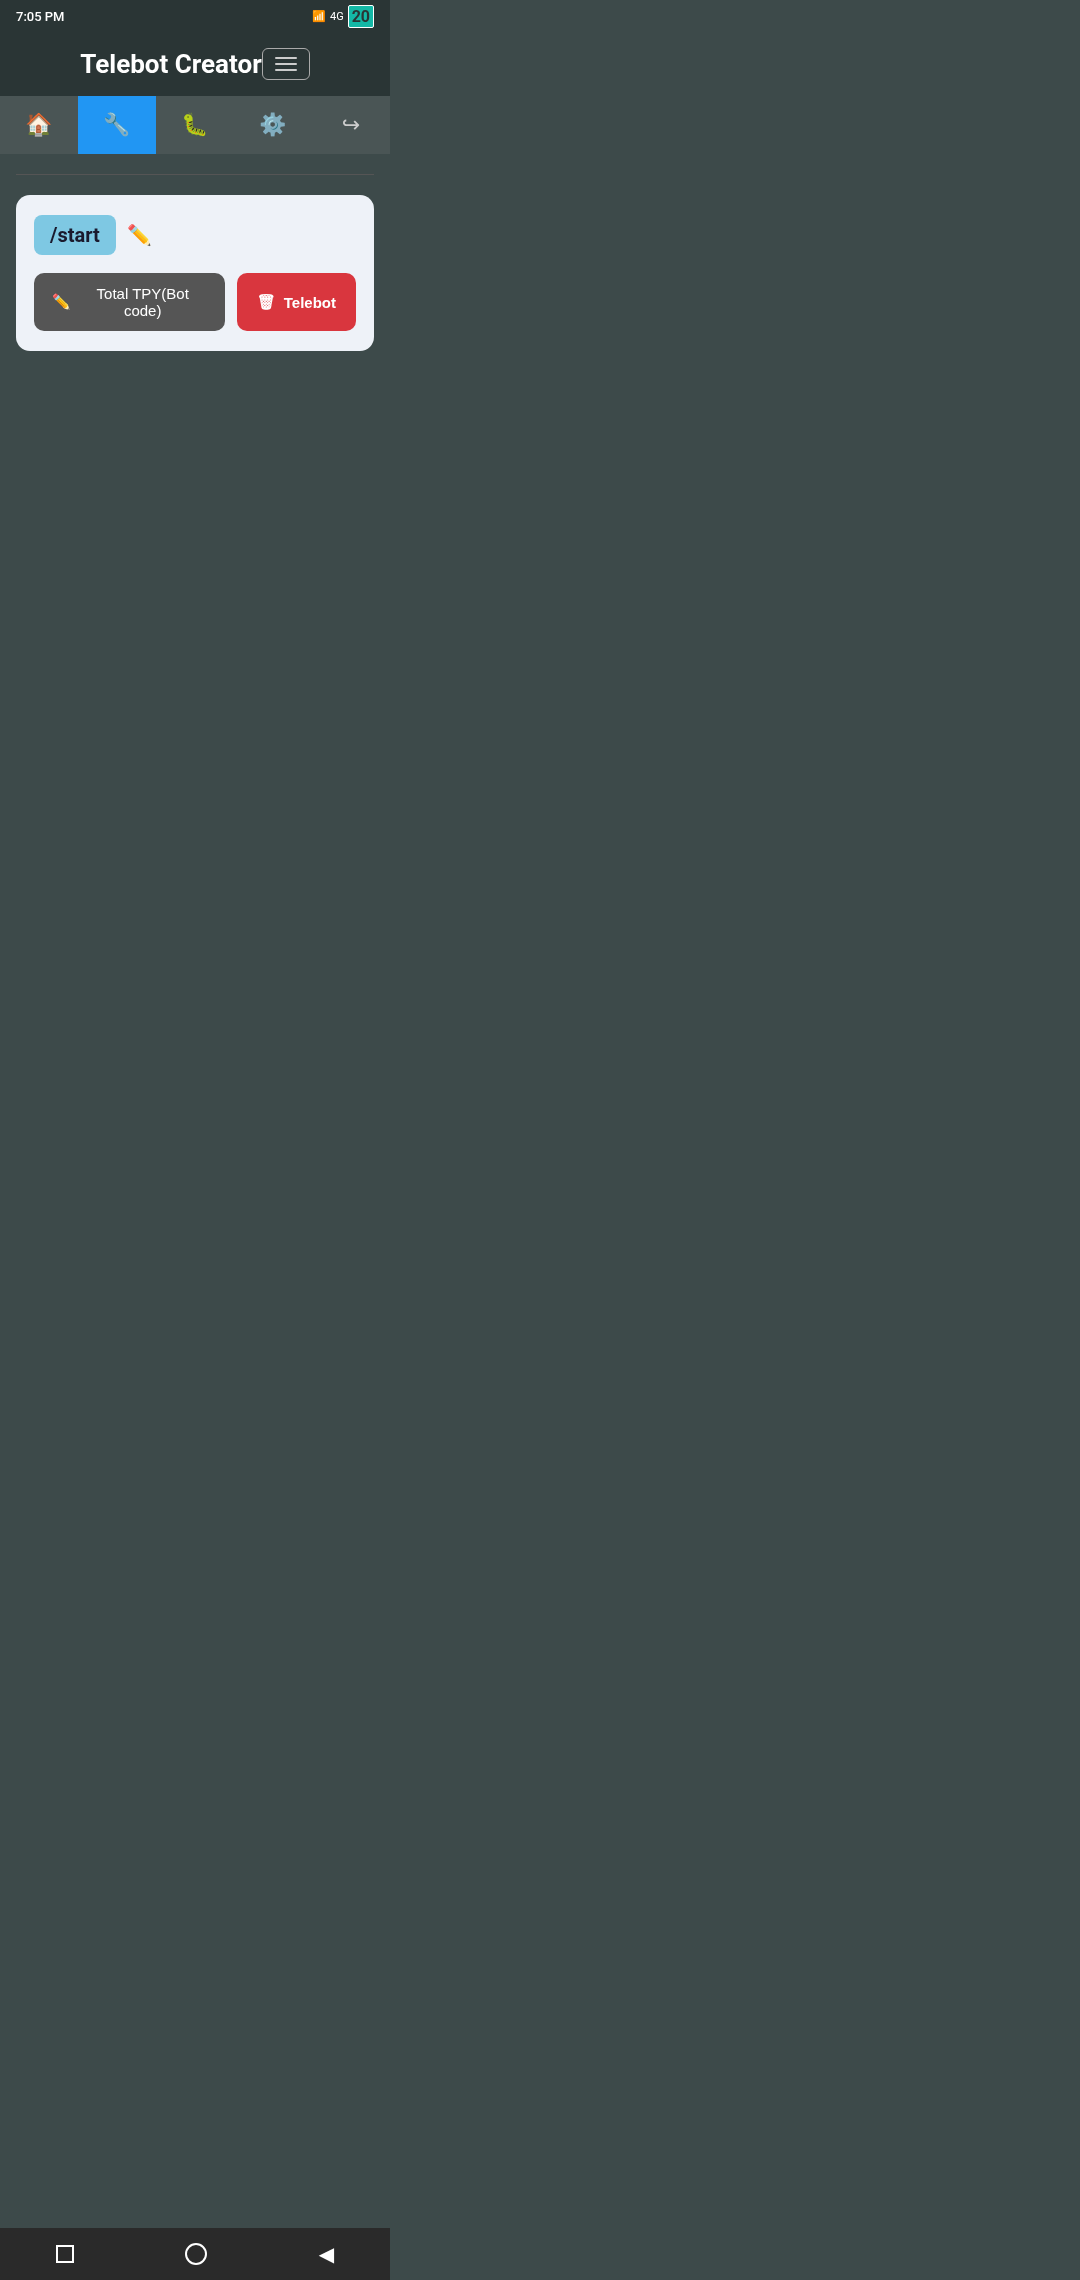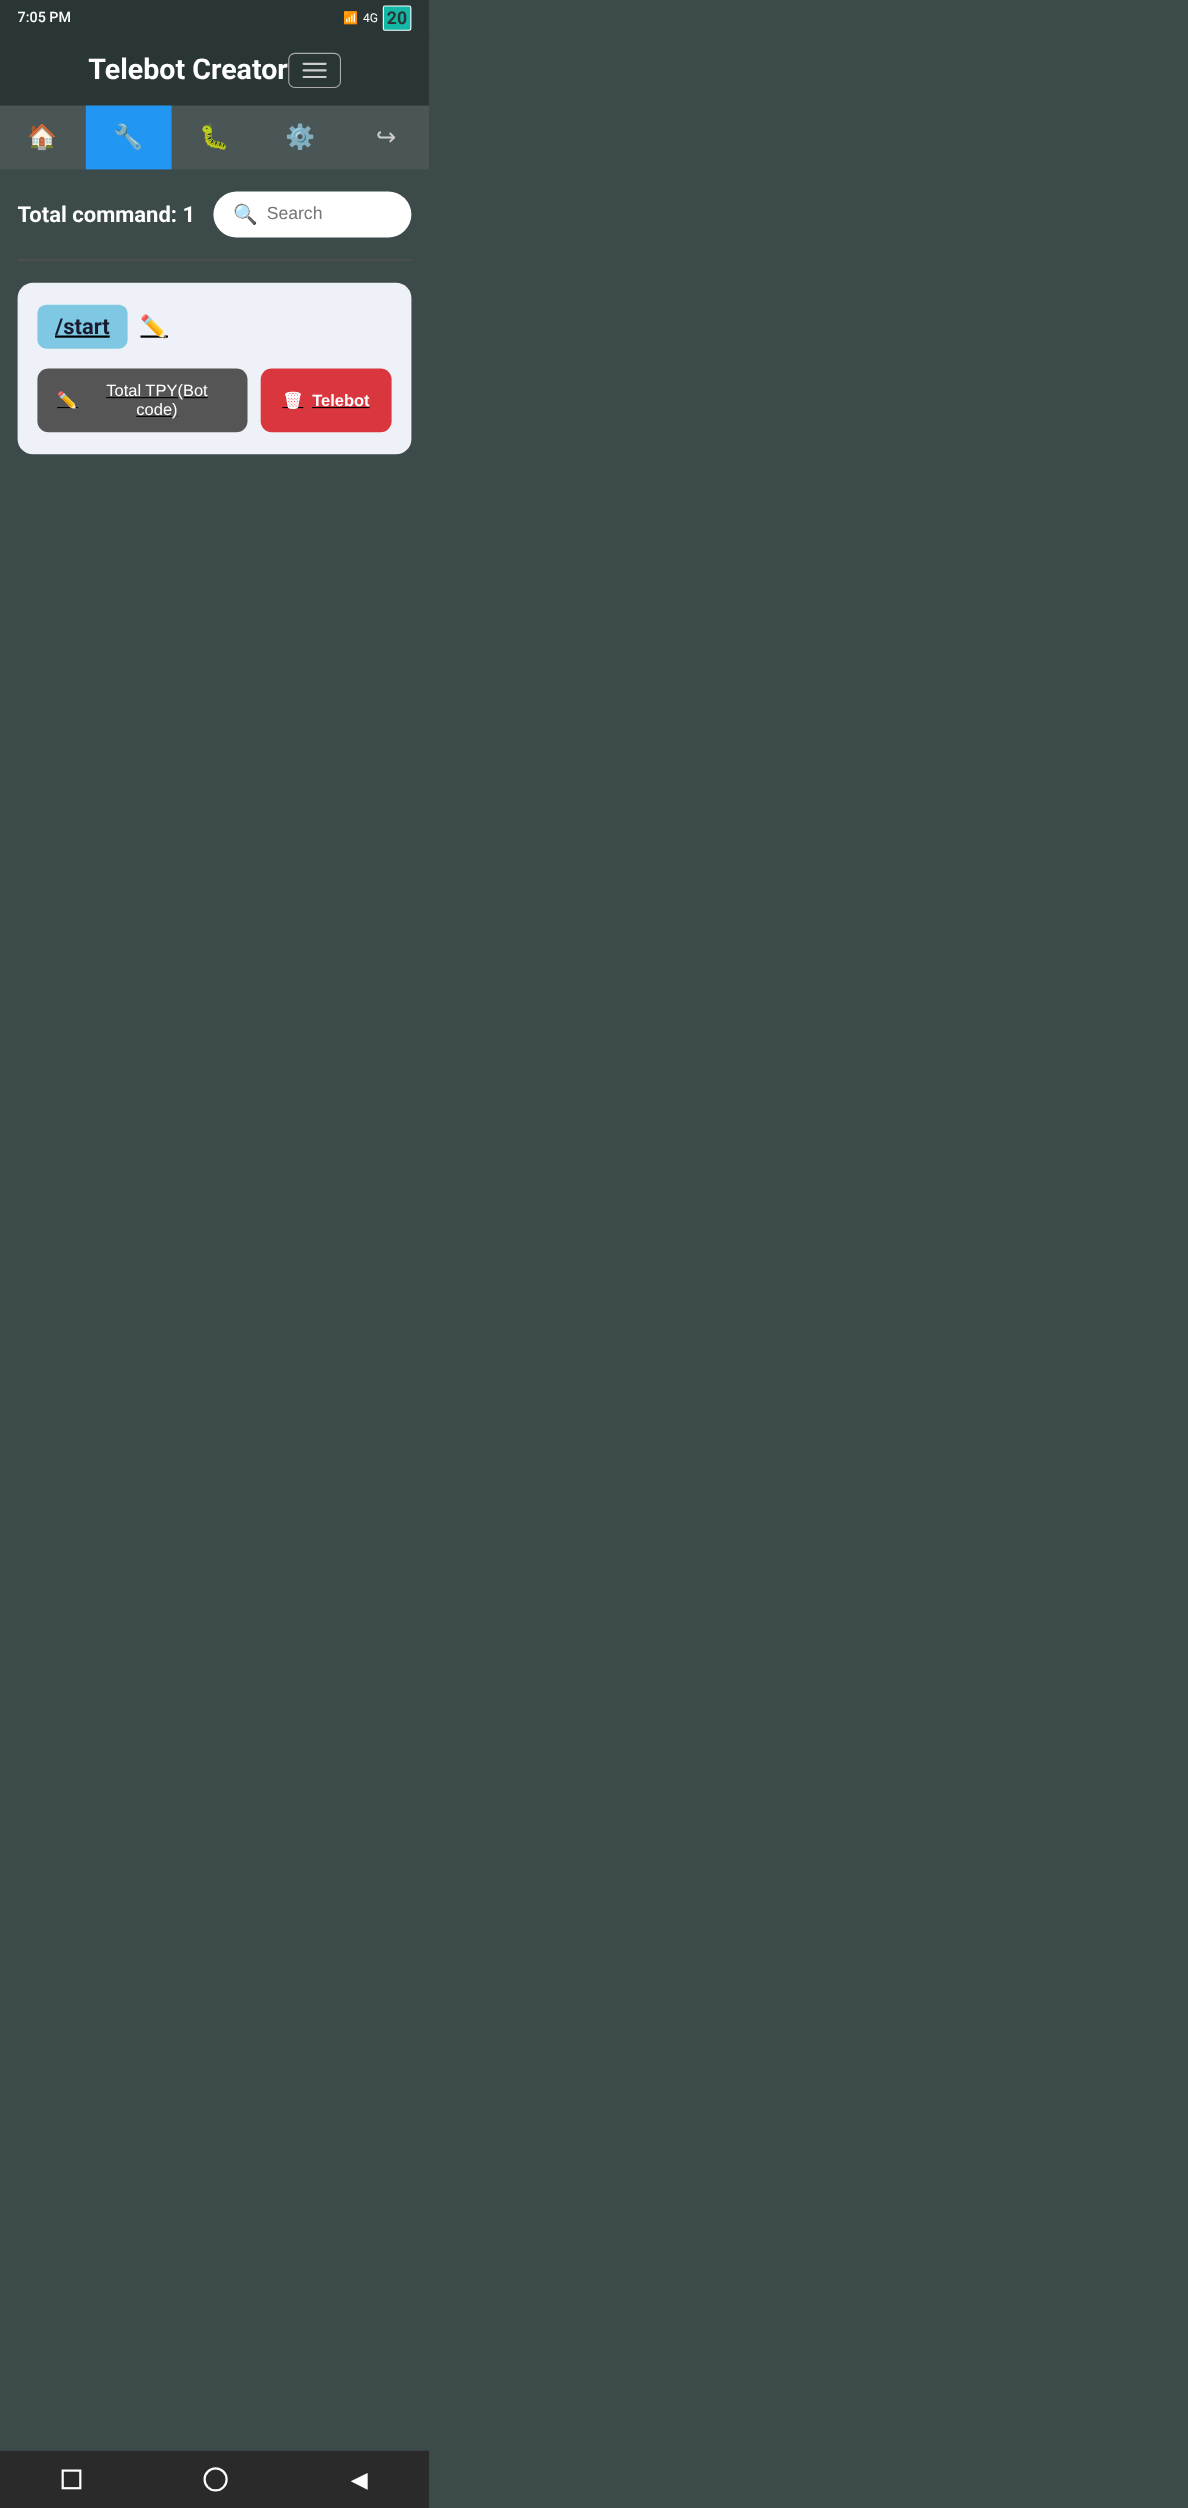--- a/index.html
+++ b/index.html
@@ -170,21 +170,20 @@
       cursor: pointer;
       margin-bottom: 30px;
     }
 
     
     .command-card {
       background-color: #eef2f8;
       border-radius: 14px;
       padding: 20px 18px;
       margin-bottom: 16px;
-      text-decoration: underline;
     }
 
     .command-header {
       display: flex;
       align-items: center;
       gap: 12px;
       margin-bottom: 18px;
     }
 
     .command-tag {
@@ -306,27 +305,20 @@
   <button class="nav-tab">🏠</button>
   <button class="nav-tab active">🔧</button>
   <button class="nav-tab">🐛</button>
   <button class="nav-tab">⚙️</button>
   <button class="nav-tab">↪</button>
 </div>
 
 <div class="content">
 
   
-  <div class="top-row">
-    <span class="total-label">Total command: 1</span>
-    <div class="search-box">
-      <span class="search-icon-glyph">🔍</span>
-      <input class="search-input" type="text" placeholder="Search" style="">
-    </div>
-  </div>
 
   <div class="divider"></div>
 
   
 
   
   <div class="command-card">
     <div class="command-header">
       <span class="command-tag">/start</span>
       <button class="edit-icon-btn">✏️</button>

